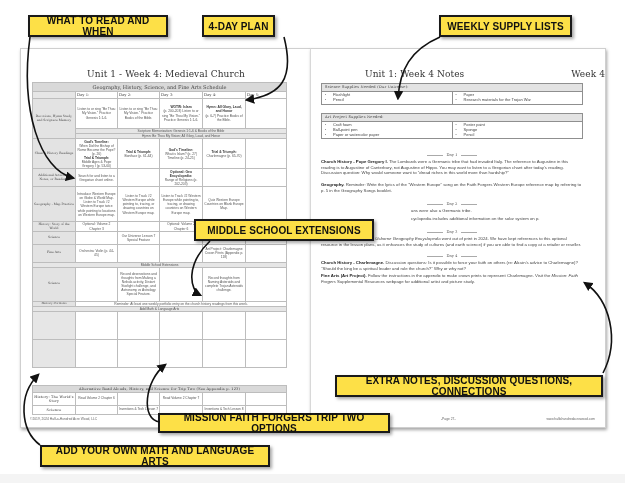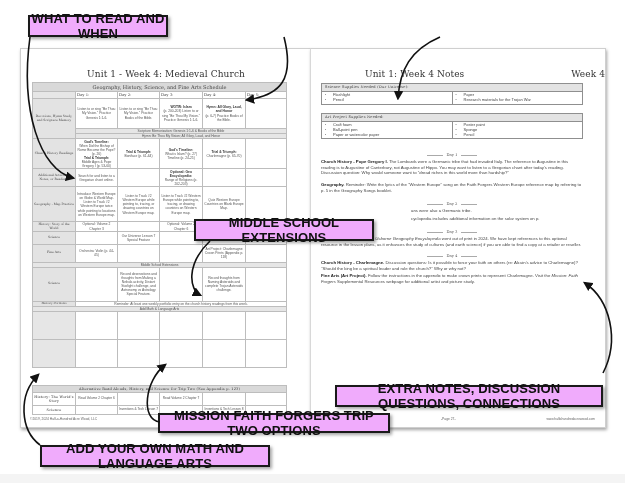--- a/index.html
+++ b/index.html
@@ -42,21 +42,21 @@
   .supply .sup-col + .sup-col { border-left: 1px solid #8f8f8f; }
   .supply .sup-col div::before { content: "•"; display: inline-block; width: 8px; font-size: 3px; }
   .sci-supply { top: 34px; }
   .art-supply { top: 64px; }
 
   .day-divider { position: absolute; left: 10px; width: 262px; text-align: center; font-family: "DejaVu Serif", serif; font-size: 3.8px; color: #555; }
   .day-divider span.line { display: inline-block; width: 16px; height: 1px; background: #aaa; vertical-align: middle; margin: 0 3px; }
   .note { position: absolute; left: 10px; width: 262px; font-size: 4.3px; line-height: 5.5px; color: #444; }
   .note b { color: #222; }
 
-  .callout { position: absolute; background: #f0abfc; border: 2px solid #1a1a1a; box-shadow: 2px 2px 3px rgba(0,0,0,0.35); font-family: "Liberation Sans", sans-serif; font-weight: bold; font-size: 13px; color: #111; text-align: center; display: flex; align-items: center; justify-content: center; letter-spacing: 0.1px; z-index: 5; }
+  .callout { position: absolute; background: #fde047; border: 2px solid #1a1a1a; box-shadow: 2px 2px 3px rgba(0,0,0,0.35); font-family: "Liberation Sans", sans-serif; font-weight: bold; font-size: 10px; color: #111; text-align: center; display: flex; align-items: center; justify-content: center; letter-spacing: 0.1px; z-index: 5; }
 
   svg.arrows { position: absolute; left: 0; top: 0; width: 625px; height: 483px; z-index: 6; pointer-events: none; }
 </style>
 </head>
 <body>
 
 <div class="stage">
   <div class="bottom-strip"></div>
 
   <div class="page page-left">
@@ -273,22 +273,24 @@
     <div class="day-divider" style="top:204px"><span class="line"></span><span>Day 4</span><span class="line"></span></div>
     <div class="note" style="top:211px"><b>Church History - Charlemagne.</b><span> Discussion questions: Is it possible to force your faith on others (re: Alcuin's advice to Charlemagne)? "Should the king be a spiritual leader and rule the church?" Why or why not?</span></div>
     <div class="note" style="top:224px"><b>Fine Arts (Art Project).</b><span> Follow the instructions in the appendix to make crown prints to represent Charlemagne. Visit the </span><i>Mission: Faith Forgers</i><span> Supplemental Resources webpage for additional artist and picture study.</span></div>
 
     <div class="footer-rl">Wood, LLC</div>
     <div class="footer-mid">-Page 27-</div>
     <div class="footer-right">www.halfahundredacrewood.com</div>
   </div>
 
   <div class="callout" style="left:28px; top:15px; width:140px; height:22px;">WHAT TO READ AND WHEN</div>
+  <div class="callout" style="left:202px; top:15px; width:73px; height:22px;">4-DAY PLAN</div>
+  <div class="callout" style="left:439px; top:15px; width:133px; height:22px;">WEEKLY SUPPLY LISTS</div>
   <div class="callout" style="left:194px; top:219px; width:180px; height:22px;">MIDDLE SCHOOL EXTENSIONS</div>
-  <div class="callout" style="left:335px; top:385px; width:268px; height:22px;">EXTRA NOTES, DISCUSSION QUESTIONS, CONNECTIONS</div>
+  <div class="callout" style="left:335px; top:375px; width:268px; height:22px;">EXTRA NOTES, DISCUSSION QUESTIONS, CONNECTIONS</div>
   <div class="callout" style="left:158px; top:413px; width:232px; height:20px;">MISSION FAITH FORGERS TRIP TWO OPTIONS</div>
   <div class="callout" style="left:40px; top:445px; width:230px; height:22px;">ADD YOUR OWN MATH AND LANGUAGE ARTS</div>
 
   <svg class="arrows" viewBox="0 0 625 483">
     <defs>
       <marker id="ah" markerWidth="6" markerHeight="6" refX="4.5" refY="3" orient="auto">
         <path d="M0,0 L6,3 L0,6 Z" fill="#111"></path>
       </marker>
     </defs>
     <g fill="none" stroke="#111" stroke-width="1.6">

